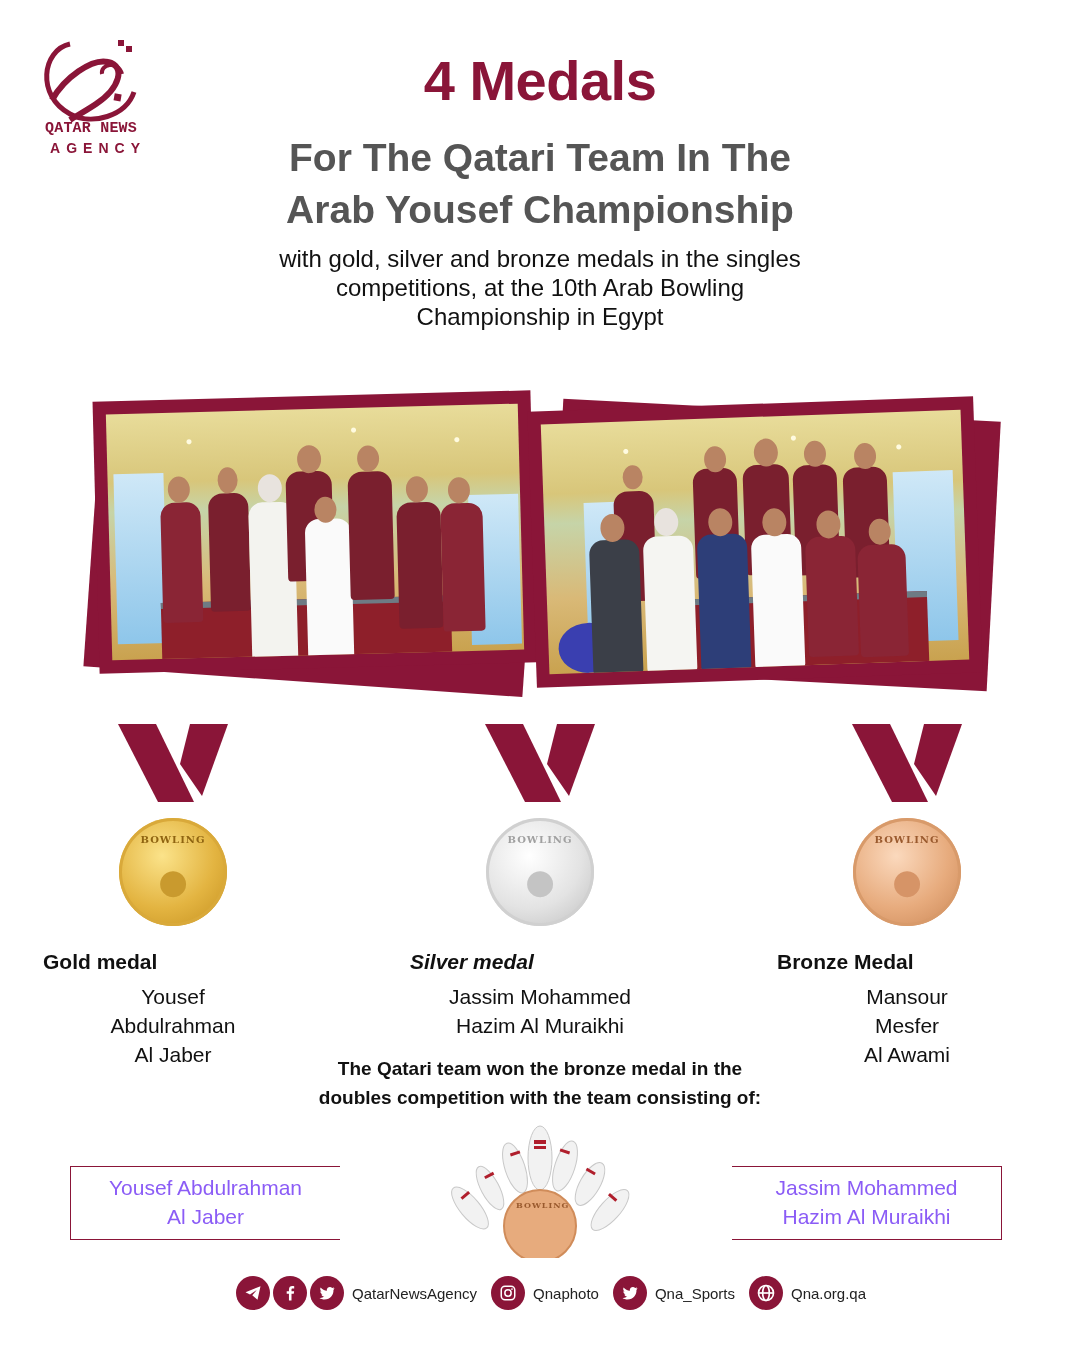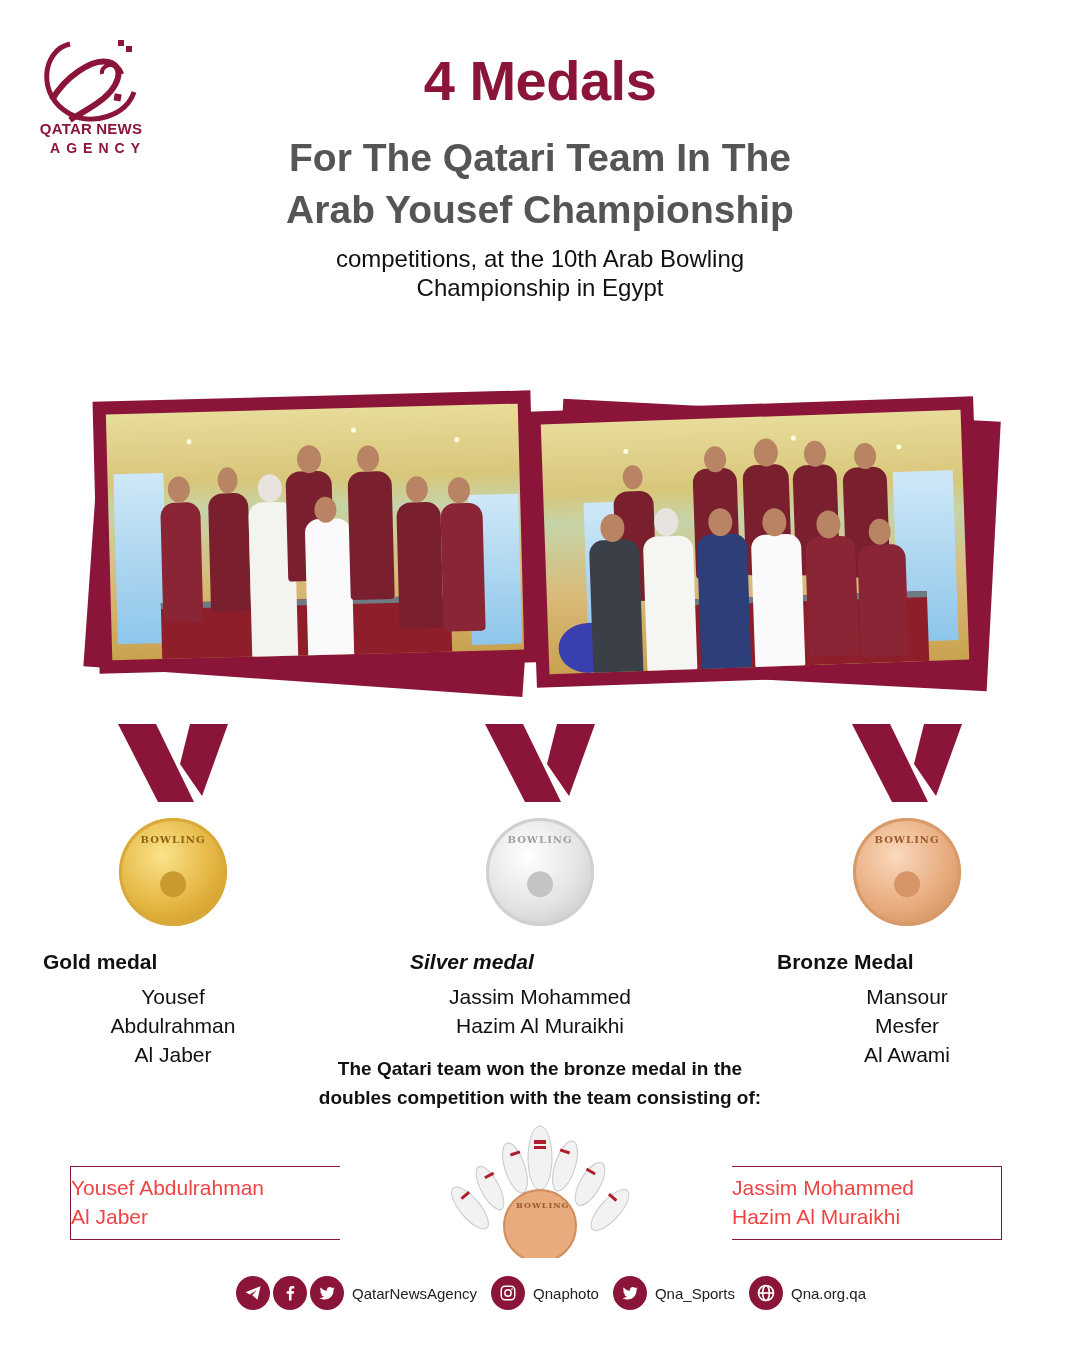--- a/index.html
+++ b/index.html
@@ -2,21 +2,21 @@
 <html><head>
 <meta charset="utf-8">
 <style>
   * { box-sizing: border-box; margin: 0; padding: 0; }
   html, body { width: 1080px; height: 1350px; background: #ffffff; overflow: hidden; }
   body { position: relative; font-family: "DejaVu Sans", sans-serif; color: #1a1a1a; }
   .abs { position: absolute; }
 
   
   .logo { left: 30px; top: 36px; width: 120px; height: 130px; }
-  .logo-text1 { left: 36px; top: 120px; width: 110px; text-align: center; font-family: Liberation Sans, sans-serif; font-weight: bold; font-size: 15px; color: #8a1538; letter-spacing: 0.2px; white-space: nowrap; }
+  .logo-text1 { left: 36px; top: 120px; width: 110px; text-align: center; font-family: Liberation Mono, monospace; font-weight: bold; font-size: 15px; color: #8a1538; letter-spacing: 0.2px; white-space: nowrap; }
   .logo-text2 { left: 36px; top: 140px; width: 110px; text-align: right; font-family: "Liberation Sans", sans-serif; font-weight: bold; font-size: 14px; color: #8a1538; letter-spacing: 6px; white-space: nowrap; }
 
   
   .title { left: 0; top: 48px; width: 1080px; text-align: center; font-family: Liberation Sans, sans-serif; font-weight: bold; font-size: 56px; color: #8a1538; letter-spacing: -0.5px; }
   .subtitle { left: 0; top: 132px; width: 1080px; text-align: center; font-family: "Liberation Sans", sans-serif; font-weight: bold; font-size: 39px; line-height: 52px; color: #555555; }
   .intro { left: 200px; top: 244px; width: 680px; text-align: center; font-family: "Liberation Sans", sans-serif; font-size: 24px; line-height: 29px; color: #111111; }
 
   
   .photo-frame { background: #8a1538; }
   .photo-inner { position: absolute; left: 13px; top: 13px; right: 13px; bottom: 13px; overflow: hidden;
@@ -40,21 +40,21 @@
   .medal-label { font-family: "DejaVu Serif", serif; font-weight: bold; font-size: 10px; letter-spacing: 1px; position: absolute; top: 16px; width: 100%; text-align: center; }
 
   .medal-title { width: 260px; text-align: left; font-family: "Liberation Sans", sans-serif; font-weight: bold; font-size: 21px; color: #111; }
   .medal-names { width: 260px; text-align: center; font-family: "Liberation Sans", sans-serif; font-size: 21px; line-height: 29px; color: #111; }
 
   .doubles-note { left: 200px; top: 1054px; width: 680px; text-align: center; font-family: "Liberation Sans", sans-serif; font-weight: bold; font-size: 19px; line-height: 29px; color: #111; }
 
   .team-box { top: 1166px; height: 74px; width: 270px; border: 1.5px solid #8a1538; }
   .team-box-left { left: 70px; border-right: none; }
   .team-box-right { left: 732px; border-left: none; }
-  .team-name { position: absolute; left: 0; top: 6px; width: 100%; font-family: "Liberation Sans", sans-serif; font-size: 21px; line-height: 29px; color: #ef4444; }
+  .team-name { position: absolute; left: 0; top: 6px; width: 100%; text-align: center; font-family: "Liberation Sans", sans-serif; font-size: 21px; line-height: 29px; color: #8b5cf6; }
 
   
   .footer { left: 236px; top: 1273px; height: 40px; display: flex; align-items: center; }
   .soc-icon { width: 34px; height: 34px; border-radius: 50%; background: #8a1538; display: inline-flex; align-items: center; justify-content: center; margin-right: 3px; }
   .soc-text { font-family: "Liberation Sans", sans-serif; font-size: 15px; color: #222; margin: 0 14px 0 5px; white-space: nowrap; }
 </style>
 </head>
 <body>
 
 <div class="abs logo">
@@ -69,20 +69,21 @@
 </div>
 <div class="abs logo-text1">QATAR NEWS</div>
 <div class="abs logo-text2">AGENCY</div>
 
 <div class="abs title">4 Medals</div>
 <div class="abs subtitle">
   <div>For The Qatari Team In The</div>
   <div>Arab Yousef Championship</div>
 </div>
 <div class="abs intro">
+  <div>with gold, silver and bronze medals in the singles</div>
   <div>competitions, at the 10th Arab Bowling</div>
   <div>Championship in Egypt</div>
 </div>
 
 <div class="abs photo-frame" style="left:92px; top:420px; width:440px; height:262px; transform: rotate(4deg);"></div>
 <div class="abs photo-frame" style="left:96px; top:396px; width:438px; height:272px; transform: rotate(-1.5deg);">
   <div class="photo-inner">
     <div class="banner" style="left:6px; top:60px; width:50px; height:170px;"></div>
     <div class="banner" style="left:360px; top:90px; width:50px; height:150px;"></div>
     <div class="podium" style="left:50px; top:190px; width:290px; height:60px;"></div>

